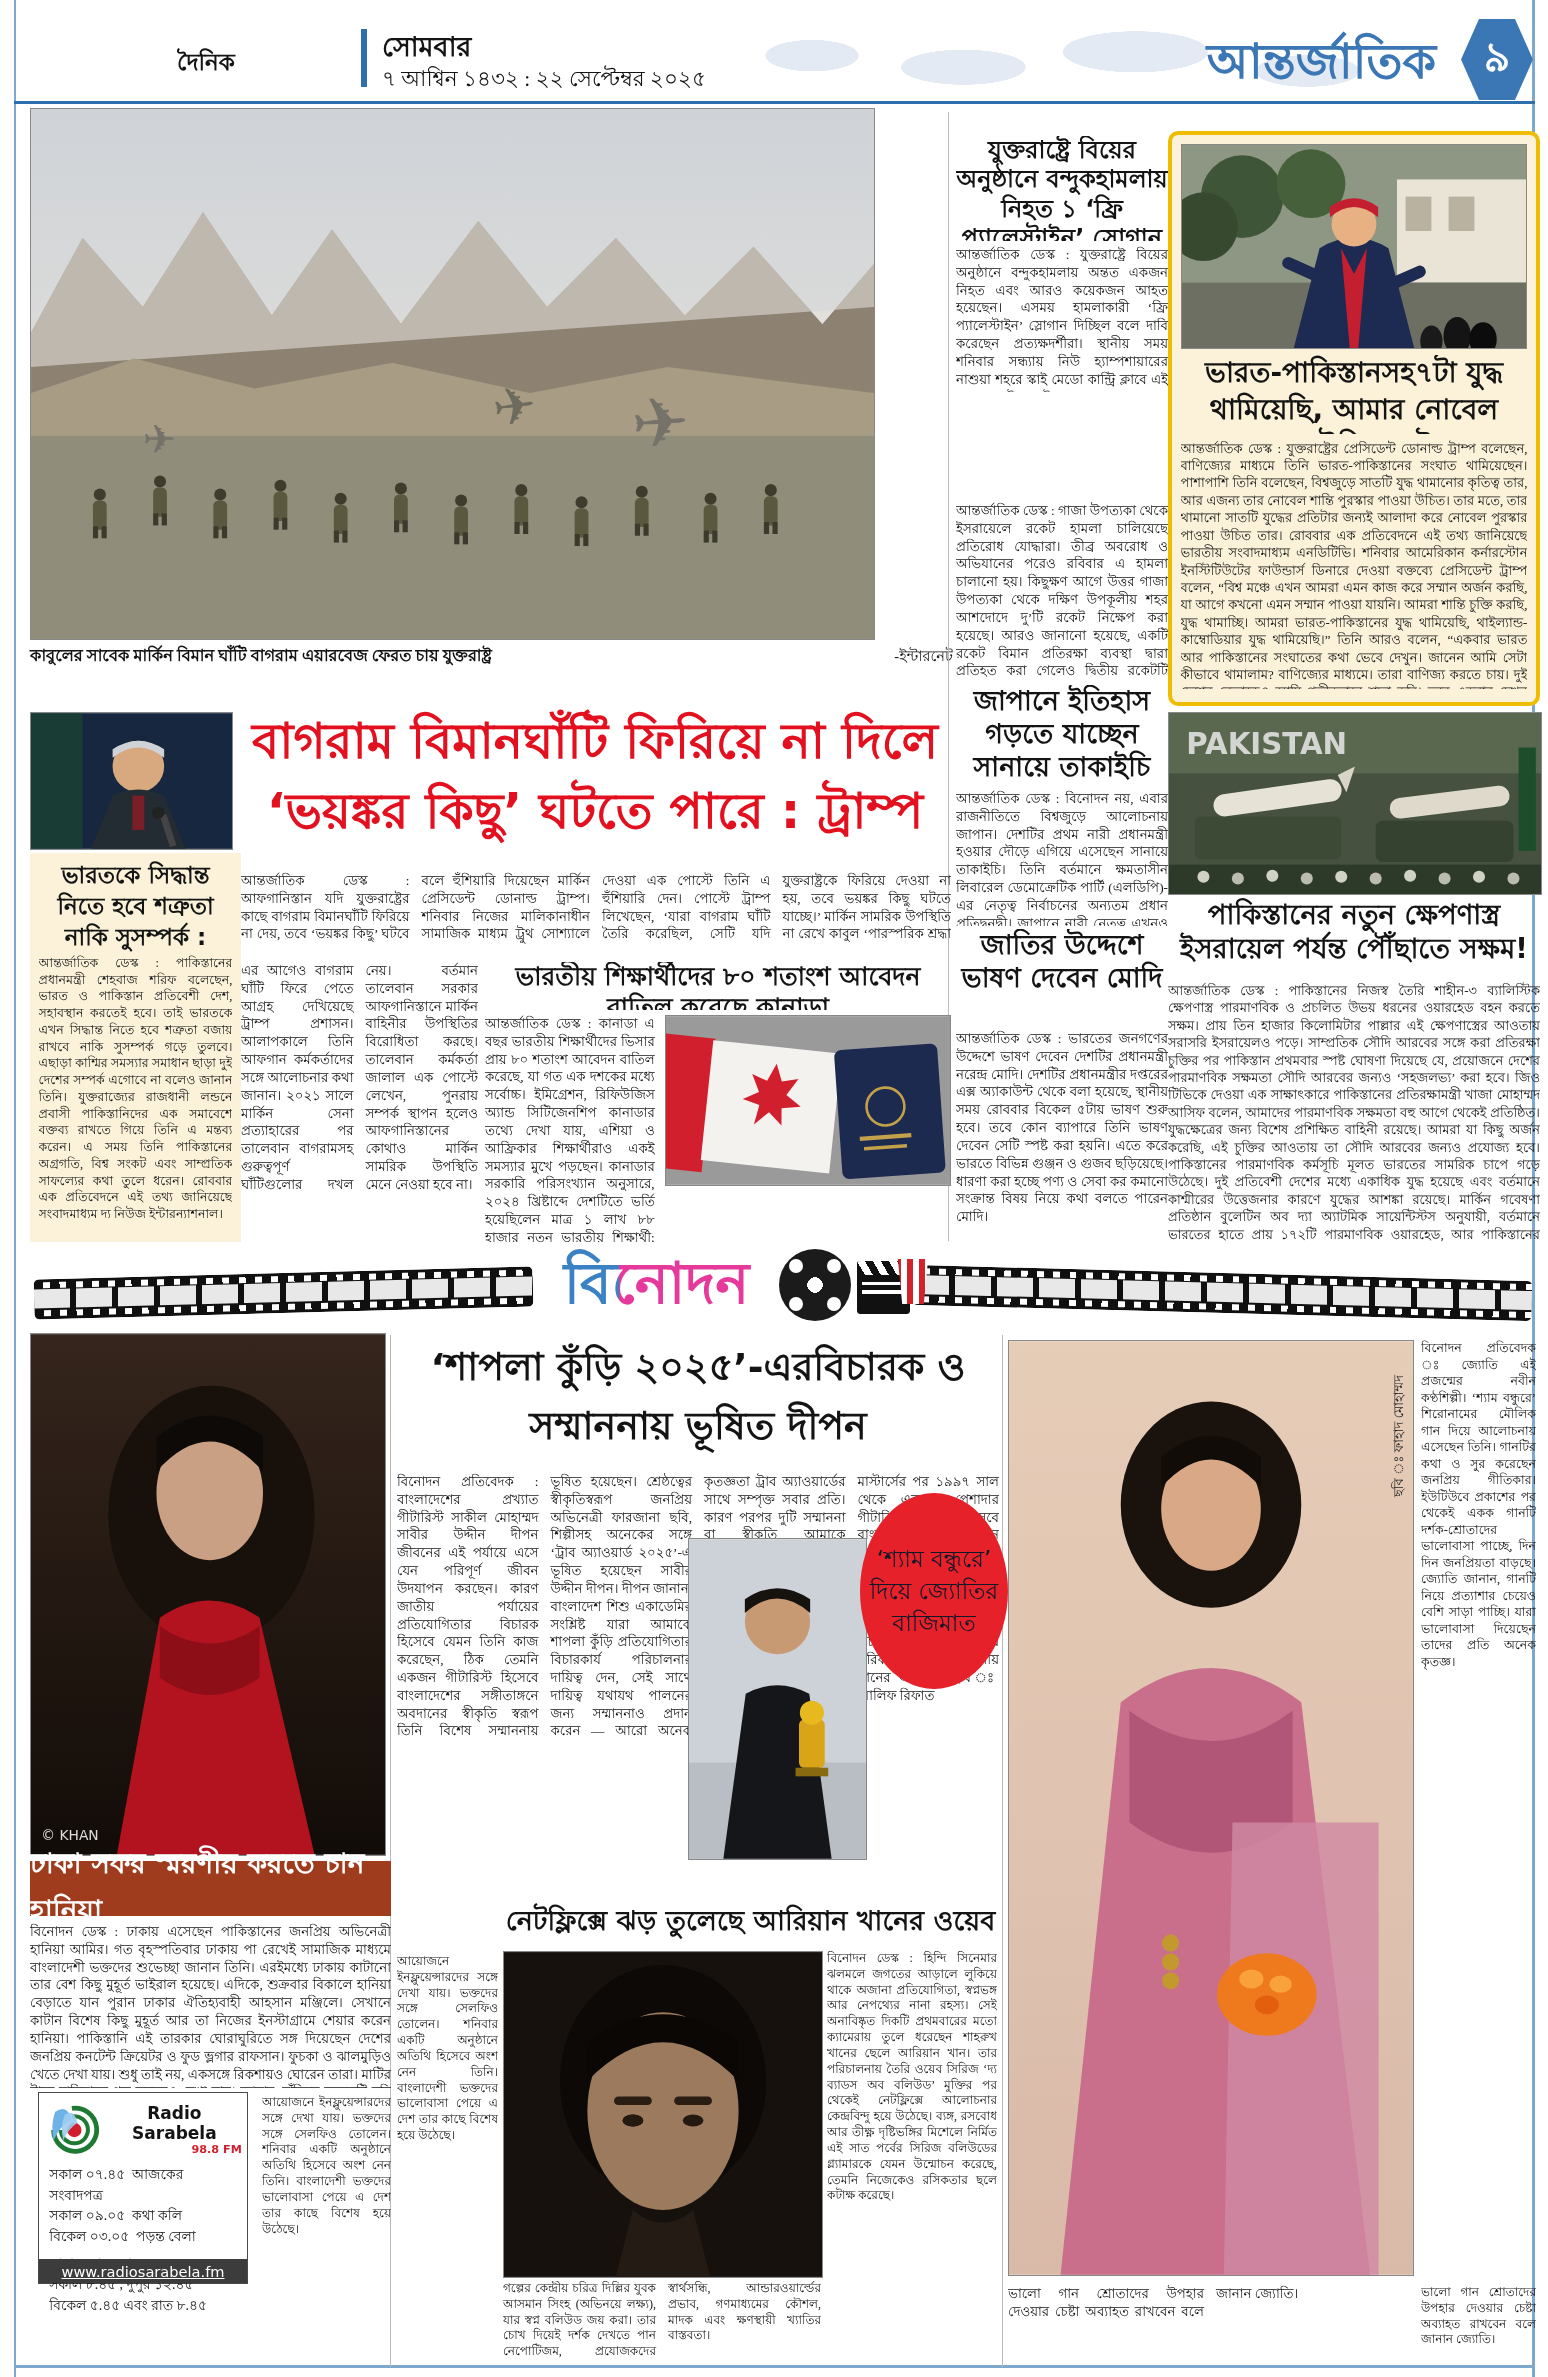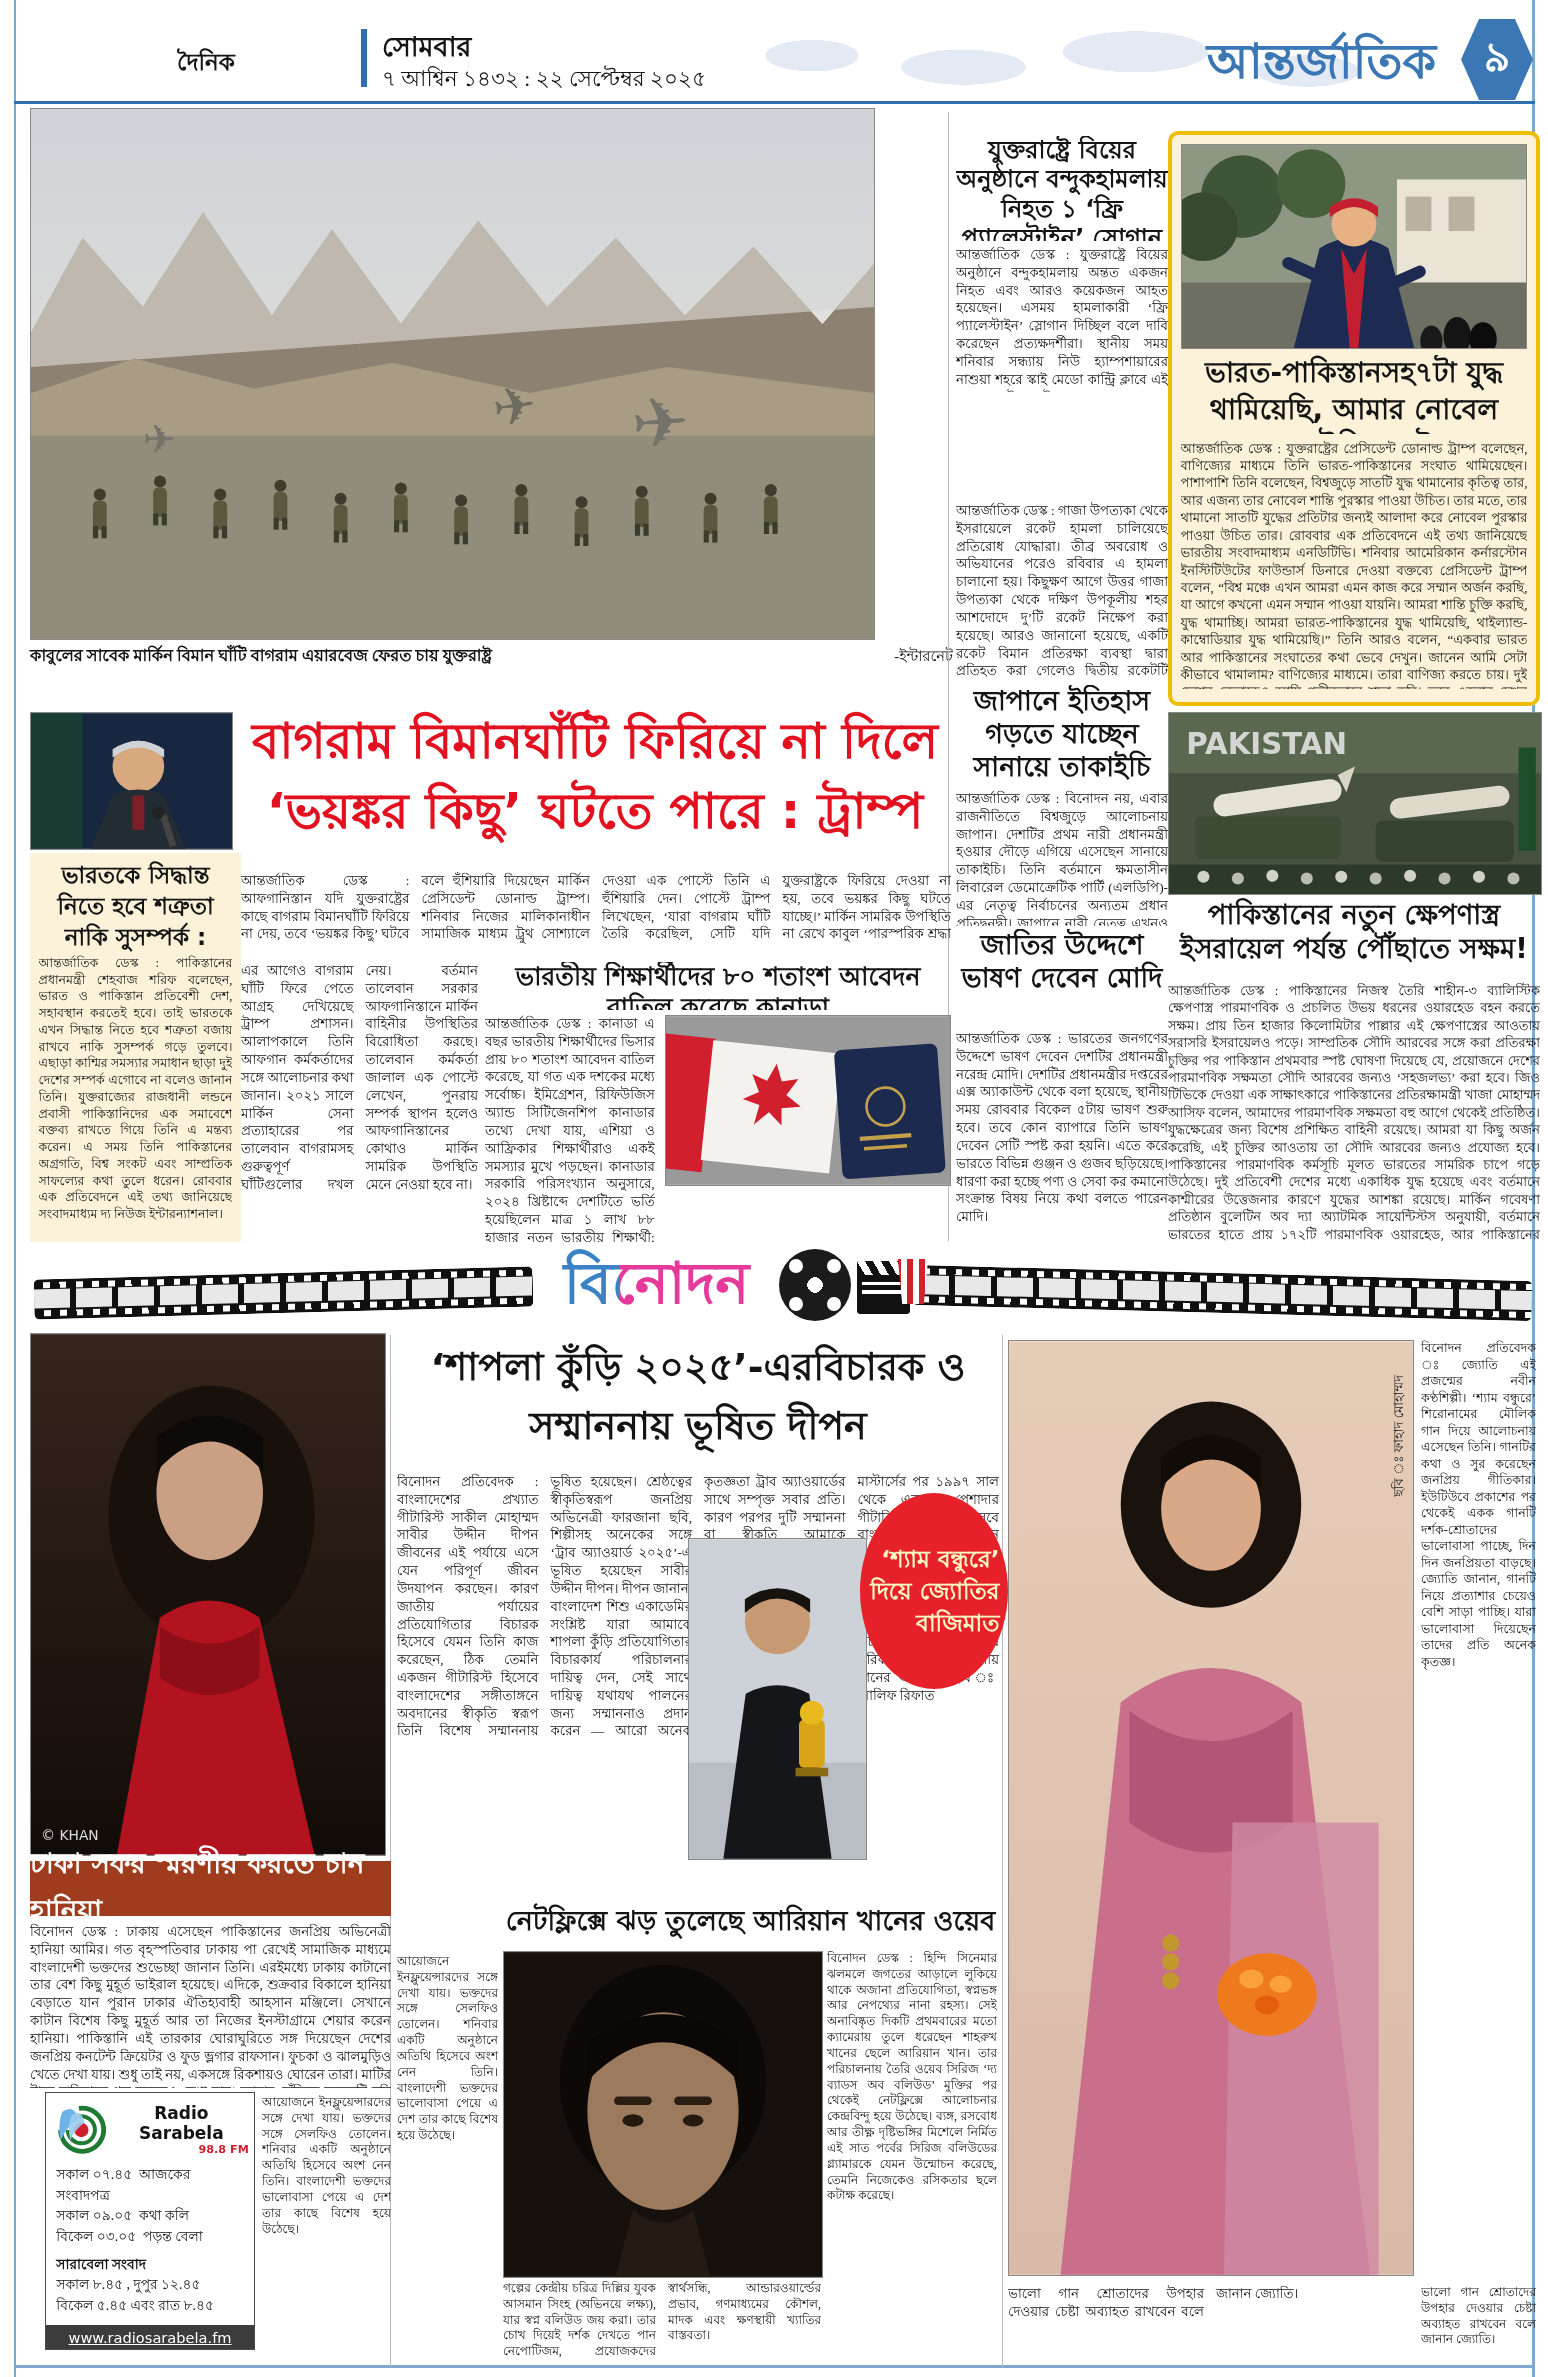--- a/index.html
+++ b/index.html
@@ -255,21 +255,21 @@
       <rect y="260" width="206" height="112" fill="#b9bec5"></rect>
       <circle cx="103" cy="96" r="38" fill="#c79a74"></circle>
       <path d="M65 86 Q103 52 141 86 L141 70 Q103 44 65 70 Z" fill="#16120e"></path>
       <path d="M40 372 L66 180 Q103 160 140 180 L166 372 Z" fill="#15161a"></path>
       <rect x="128" y="210" width="30" height="56" rx="6" fill="#d9a417"></rect>
       <circle cx="143" cy="202" r="14" fill="#e8b91f"></circle>
       <rect x="124" y="266" width="38" height="10" fill="#8a6a10"></rect>
     </svg>
   </div>
   <div class="abs" style="left:860px;top:1493px;width:148px;height:196px;border-radius:50%;background:#e62129;display:flex;align-items:center;justify-content:center;text-align:center;padding:8.6px;box-sizing:border-box;">
-    <span style="color:#fef9c3;font-weight:bold;font-size:23px;line-height:1.4;font-family:'DejaVu Sans',sans-serif;text-align:right;">‘শ্যাম বন্ধুরে’ দিয়ে জ্যোতির বাজিমাত</span>
+    <span style="color:#0f172a;font-weight:normal;font-size:23px;line-height:1.4;font-family:'DejaVu Sans',sans-serif;">‘শ্যাম বন্ধুরে’ দিয়ে জ্যোতির বাজিমাত</span>
   </div>
 
   <div class="abs photo" style="left:1008px;top:1340px;width:404px;height:934px;">
     <svg width="404" height="934" viewBox="0 0 470 1086">
       <defs>
           <linearGradient id="pkbg" x1="0" y1="0" x2="0" y2="1">
         <stop offset="0" stop-color="#e6cdb8"></stop>
             <stop offset="1" stop-color="#d9b9a8"></stop>
           </linearGradient>
         </defs>
@@ -294,21 +294,21 @@
   <div class="abs bt j cols2" style="left:1008px;top:2285px;width:404px;height:83px;">ভালো গান শ্রোতাদের উপহার দেওয়ার চেষ্টা অব্যাহত রাখবেন বলে জানান জ্যোতি।</div>
   <div class="abs bt14 j" style="left:1421px;top:2285px;width:115px;height:83px;">ভালো গান শ্রোতাদের উপহার দেওয়ার চেষ্টা অব্যাহত রাখবেন বলে জানান জ্যোতি।</div>
 
   <div class="abs" style="left:30px;top:1861px;width:361px;height:55px;background:#a03c1e;display:flex;align-items:center;justify-content:center;">
     <span style="color:#fff;font-weight:bold;font-size:28px;font-family:'DejaVu Sans',sans-serif;">ঢাকা সফর স্মরণীয় করতে চান হানিয়া</span>
   </div>
   <div class="abs bt j" style="left:30px;top:1923px;width:361px;height:165px;">বিনোদন ডেস্ক : ঢাকায় এসেছেন পাকিস্তানের জনপ্রিয় অভিনেত্রী হানিয়া আমির। গত বৃহস্পতিবার ঢাকায় পা রেখেই সামাজিক মাধ্যমে বাংলাদেশী ভক্তদের শুভেচ্ছা জানান তিনি। এরইমধ্যে ঢাকায় কাটানো তার বেশ কিছু মুহূর্ত ভাইরাল হয়েছে। এদিকে, শুক্রবার বিকালে হানিয়া বেড়াতে যান পুরান ঢাকার ঐতিহ্যবাহী আহসান মঞ্জিলে। সেখানে কাটান বিশেষ কিছু মুহূর্ত আর তা নিজের ইনস্টাগ্রামে শেয়ার করেন হানিয়া। পাকিস্তানি এই তারকার ঘোরাঘুরিতে সঙ্গ দিয়েছেন দেশের জনপ্রিয় কনটেন্ট ক্রিয়েটর ও ফুড ভ্লগার রাফসান। ফুচকা ও ঝালমুড়িও খেতে দেখা যায়। শুধু তাই নয়, একসঙ্গে রিকশায়ও ঘোরেন তারা। মাটির টানে হানিয়াকে গল্প করতেও দেখা যায়। আবার, দাঁড়িয়ে কয়েকটি ছবি তোলেন হানিয়া আমির।</div>
   <div class="abs bt14 j" style="left:397px;top:1954px;width:101px;height:416px;">আয়োজনে ইনফ্লুয়েন্সারদের সঙ্গে দেখা যায়। ভক্তদের সঙ্গে সেলফিও তোলেন। শনিবার একটি অনুষ্ঠানে অতিথি হিসেবে অংশ নেন তিনি। বাংলাদেশী ভক্তদের ভালোবাসা পেয়ে এ দেশ তার কাছে বিশেষ হয়ে উঠেছে।</div>
   <div class="abs bt14 j" style="left:262px;top:2095px;width:129px;height:274px;">আয়োজনে ইনফ্লুয়েন্সারদের সঙ্গে দেখা যায়। ভক্তদের সঙ্গে সেলফিও তোলেন। শনিবার একটি অনুষ্ঠানে অতিথি হিসেবে অংশ নেন তিনি। বাংলাদেশী ভক্তদের ভালোবাসা পেয়ে এ দেশ তার কাছে বিশেষ হয়ে উঠেছে।</div>
 
-  <div class="abs adbox" style="left:45px;top:2092px;width:210px;height:258px;box-sizing:border-box;">
+  <div class="abs adbox" style="left:38px;top:2092px;width:210px;height:192px;box-sizing:border-box;">
     <div style="display:flex;align-items:center;justify-content:center;padding:6.9px 5.2px 1.7px;">
       <svg width="60" height="60" viewBox="0 0 70 70">
         <path d="M35 8 A27 27 0 1 1 12 35" fill="none" stroke="#1e7a33" stroke-width="6"></path>
         <path d="M35 18 A17 17 0 1 1 21 35" fill="none" stroke="#1e7a33" stroke-width="5"></path>
         <circle cx="38" cy="35" r="9" fill="#d21f2e"></circle>
         <path d="M14 12 Q30 2 34 22 Q20 30 12 48 Q8 28 14 12Z" fill="#6db3e8"></path>
         <path d="M26 16 Q38 8 42 26 Q30 34 24 48 Q20 30 26 16Z" fill="#9ccdf0" opacity=".9"></path>
       </svg>
       <div style="margin-left:6.9px;text-align:center;">
         <div style="font-family:'DejaVu Sans',sans-serif;font-weight:bold;font-size:17px;">Radio Sarabela</div>

